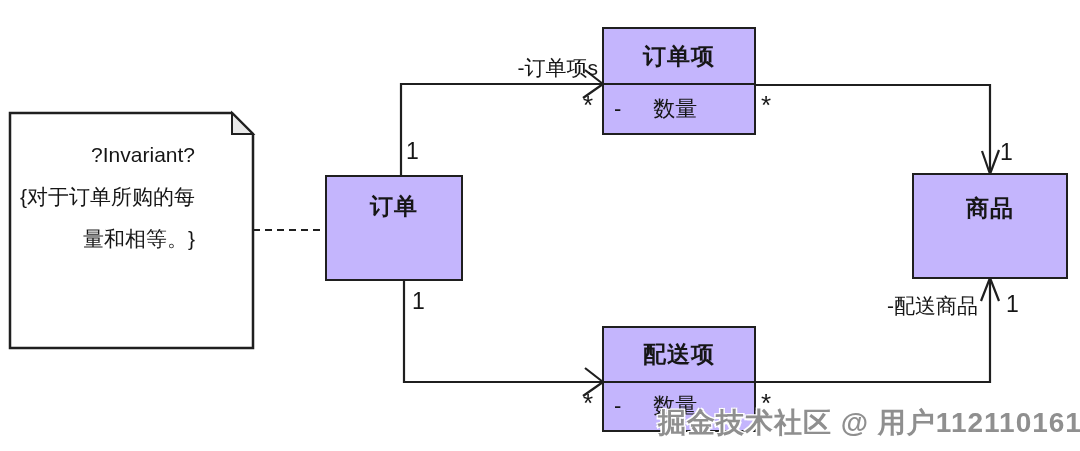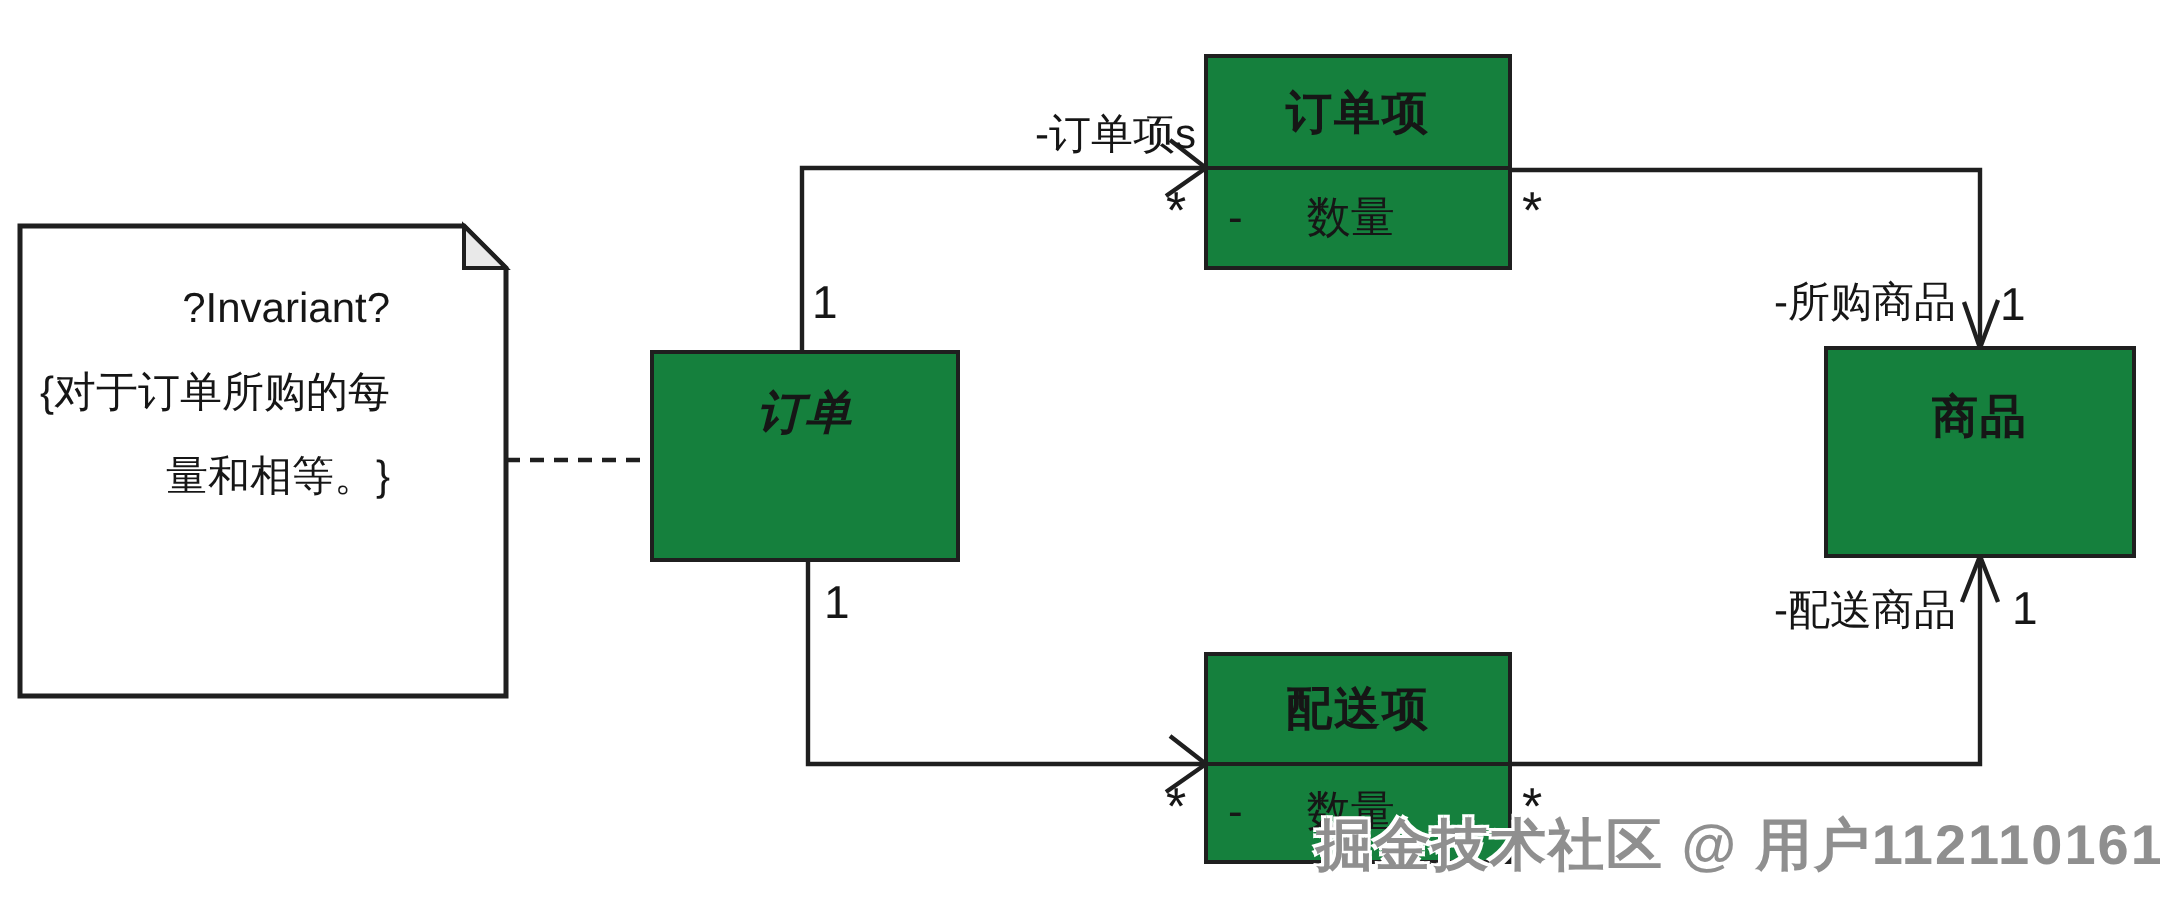--- a/index.html
+++ b/index.html
@@ -2,21 +2,21 @@
 <html><head>
 <meta charset="utf-8">
 <style>
   html,body { margin:0; padding:0; background:#fff; }
   .stage {
     position:relative; width:1080px; height:451px; background:#ffffff;
     overflow:hidden; font-family:"Liberation Sans", sans-serif; color:#161616;
   }
   svg.wires { position:absolute; left:0; top:0; }
   .uml-class {
-    position:absolute; background:#15803d; border:2.5px solid #1f1f1f;
+    position:absolute; background:#c4b5fd; border:2.5px solid #1f1f1f;
     box-sizing:border-box;
   }
   .class-title-only {
     padding-top:14px; text-align:center; font-weight:bold; font-size:23px;
     letter-spacing:1px;
   }
   .compartment-title {
     display:flex; align-items:center; justify-content:center;
     border-bottom:2.5px solid #1f1f1f; font-weight:bold; font-size:23px;
     letter-spacing:1px; box-sizing:border-box;
@@ -63,21 +63,21 @@
     <polyline points="755,382 990,382 990,280" fill="none" stroke="#1f1f1f" stroke-width="2.2"></polyline>
     <path d="M981,301 L990,278 M999,301 L990,278" fill="none" stroke="#1f1f1f" stroke-width="2.2"></path>
   </svg>
 
   <div class="note-text" style="left:20px; top:134px;text-align:right;">
     <div>?Invariant?</div>
     <div>{对于订单所购的每</div>
     <div>量和相等。}</div>
   </div>
 
-  <div class="uml-class" style="left:325px; top:175px; width:155px; height:106px;font-style:italic;">
+  <div class="uml-class" style="left:325px; top:175px; width:138px; height:106px;">
     <div class="class-title-only">订单</div>
   </div>
 
   <div class="uml-class" style="left:602px; top:27px; width:154px; height:108px;">
     <div class="compartment-title" style="height:56px;">订单项</div>
     <div class="compartment-attr" style="height:47px;">
       <span>-</span>
       <span class="attr-name">数量</span>
     </div>
   </div>
@@ -92,21 +92,20 @@
 
   <div class="uml-class" style="left:912px; top:173px; width:156px; height:106px;">
     <div class="class-title-only" style="padding-top:18px;">商品</div>
   </div>
 
   <div class="role-label role-right" style="left:470px; top:44px; width:128px;margin-top:13px;">-订单项s</div>
   <div class="mult" style="left:406px; top:140px;">1</div>
   <div class="mult mult-star" style="left:583px; top:92px;">*</div>
 
   <div class="mult mult-star" style="left:761px; top:92px;">*</div>
-  <div class="role-label role-right" style="left:858px; top:141px; width:120px;">-所购商品</div>
   <div class="mult" style="left:1000px; top:141px;">1</div>
 
   <div class="mult" style="left:412px; top:290px;">1</div>
   <div class="mult mult-star" style="left:583px; top:390px;">*</div>
 
   <div class="mult mult-star" style="left:761px; top:390px;">*</div>
   <div class="role-label role-right" style="left:858px; top:295px; width:120px;">-配送商品</div>
   <div class="mult" style="left:1006px; top:293px;">1</div>
 
   <div class="watermark" style="left:658px; top:404px;">掘金技术社区 @ 用户112110161405</div>

